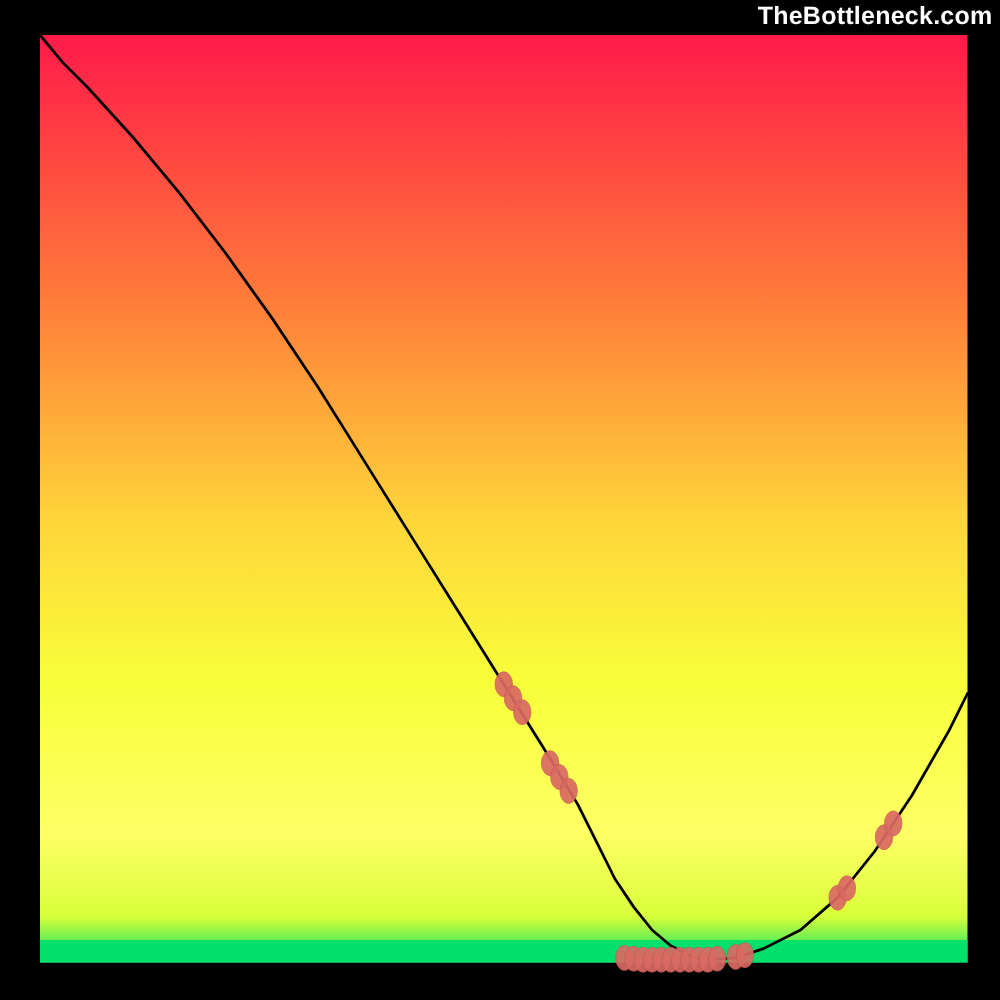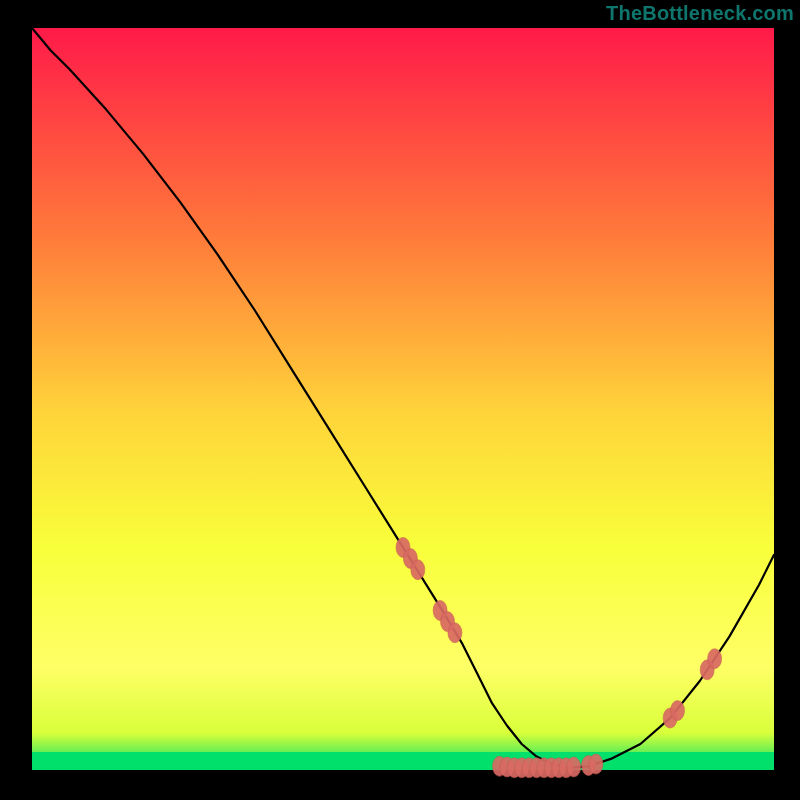--- a/index.html
+++ b/index.html
@@ -14,21 +14,21 @@
   .frame {
     position: relative;
     width: 800px;
     height: 800px;
     background: #000;
   }
   .watermark {
     position: absolute;
     top: 2px;
     right: 6px;
-    color: #0f766e;
+    color: #ffffff;
     font-size: 20px;
     font-weight: 600;
     letter-spacing: 0.2px;
     z-index: 20;
   }
   svg {
     position: absolute;
     left: 0;
     top: 0;
   }

